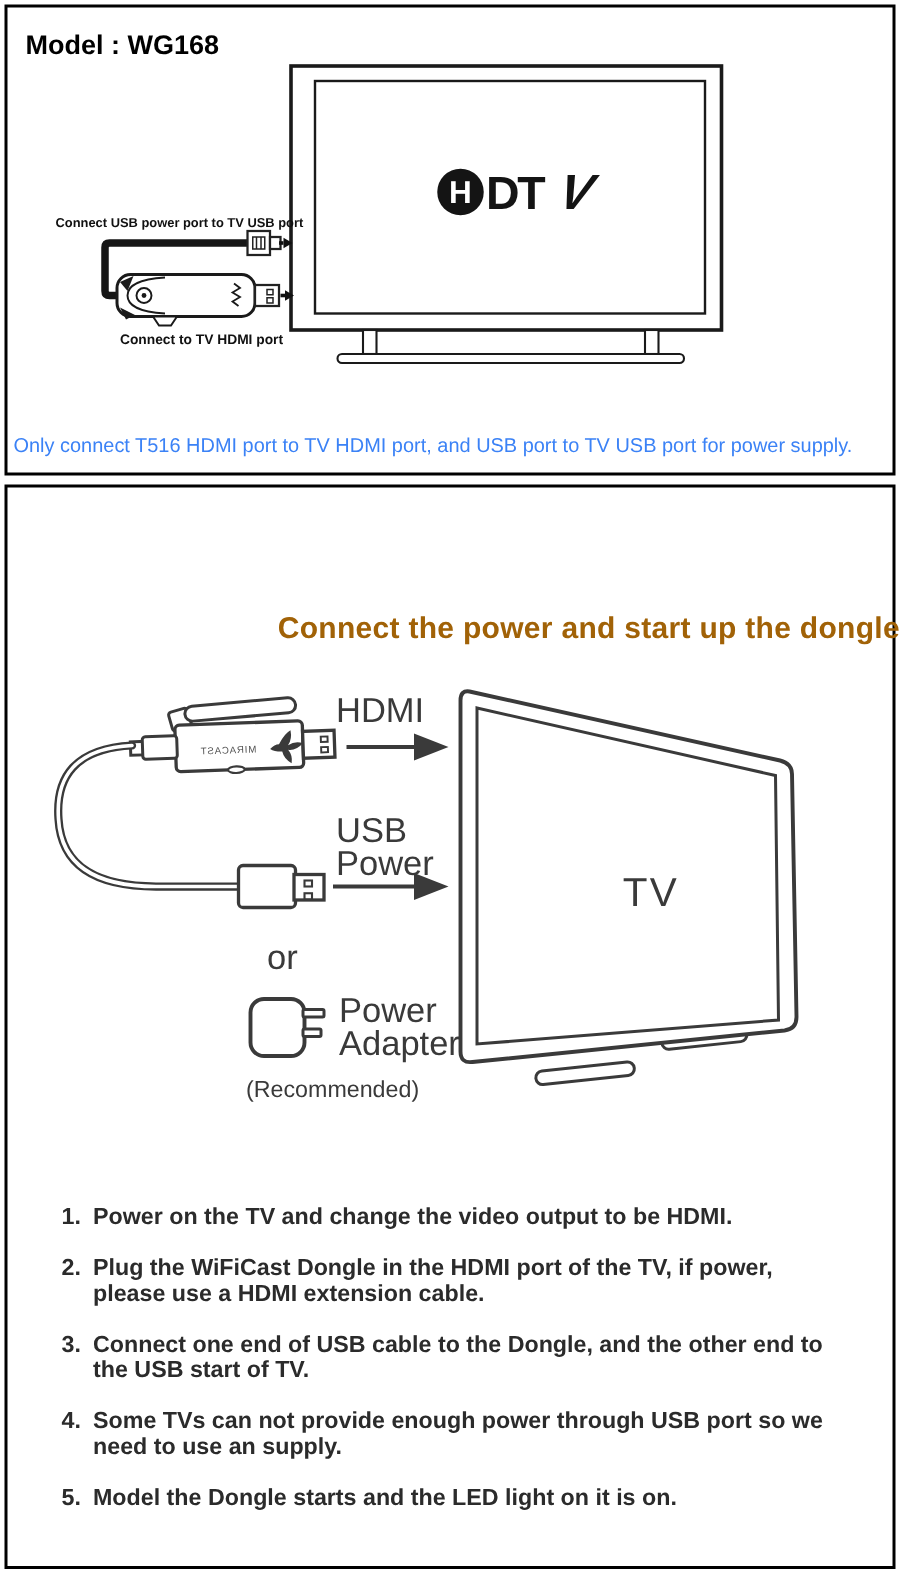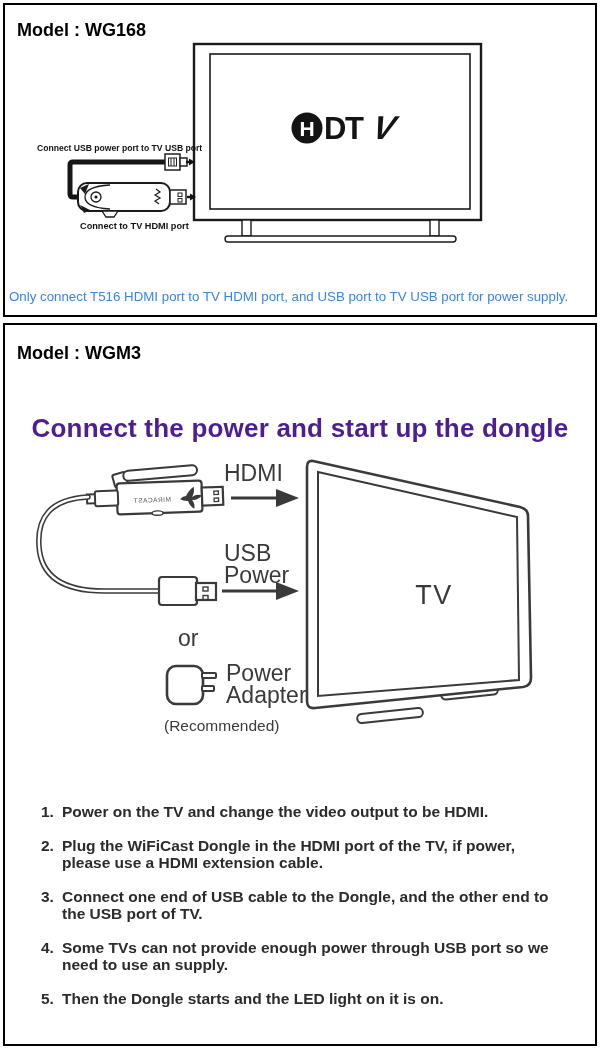--- a/index.html
+++ b/index.html
@@ -7,22 +7,22 @@
     position:relative;width:600px;height:1049px;background:#fff;overflow:hidden;
     font-family:"Liberation Sans", sans-serif;color:#111;
   }
   .box{position:absolute;left:3px;width:590px;border:2px solid #000;background:#fff;}
   .box1{top:3px;height:310px;}
   .box2{top:323px;height:719px;}
   .model-title{position:absolute;left:17px;font-size:18px;font-weight:bold;color:#000;white-space:nowrap;text-align:center;}
   .title1{top:8px;}
   .title2{top:331px;}
   .big-heading{
-    position:absolute;top:391px;left:0;width:600px;text-align:center;
-    font-size:26px;font-weight:bold;color:#4c1d95;letter-spacing:.2px;
+    position:absolute;top:391px;left:0;width:600px;text-align:right;
+    font-size:20px;font-weight:bold;color:#a16207;letter-spacing:.2px;
   }
   .caption{
     position:absolute;top:276px;left:9px;width:585px;
     font-size:13.3px;color:#3b82f6;white-space:nowrap;
   }
   .diagram{position:absolute;left:0;}
   .svg1{top:30px;}
   .svg2{top:438px;}
   .steps{position:absolute;top:803px;left:41px;width:510px;}
   .step{display:flex;margin-bottom:16px;font-size:15.5px;font-weight:bold;
@@ -93,21 +93,20 @@
     </g>
 
     <text x="37" y="151" font-size="8.6" font-weight="bold" fill="#111">Connect USB power port to TV USB port</text>
     <text x="80" y="229" font-size="9.2" font-weight="bold" fill="#111">Connect to TV HDMI port</text>
   </svg>
 
   <p class="caption">Only connect T516 HDMI port to TV HDMI port, and USB port to TV USB port for power supply.</p>
 
   <section class="box box2"></section>
 
-  <h1 class="model-title title2">Model : WGM3</h1>
 
   <h2 class="big-heading">Connect the power and start up the dongle</h2>
 
   <svg class="diagram svg2" width="600" height="302" viewBox="0 438 600 302">
 
     <g>
       <rect x="441" y="688" width="57" height="9" rx="4.5" fill="#fff" stroke="#3a3a3a" stroke-width="2" transform="rotate(-6 469 692)"></rect>
       <rect x="357" y="711" width="66" height="9" rx="4.5" fill="#fff" stroke="#3a3a3a" stroke-width="2" transform="rotate(-6 390 715)"></rect>
     </g>
 
@@ -171,25 +170,25 @@
     <div class="step">
       <span class="num">1.</span>
       <span class="txt">Power on the TV and change the video output to be HDMI.</span>
     </div>
     <div class="step">
       <span class="num">2.</span>
       <span class="txt">Plug the WiFiCast Dongle in the HDMI port of the TV, if power, please use a HDMI extension cable.</span>
     </div>
     <div class="step">
       <span class="num">3.</span>
-      <span class="txt">Connect one end of USB cable to the Dongle, and the other end to the USB port of TV.</span>
+      <span class="txt">Connect one end of USB cable to the Dongle, and the other end to the USB start of TV.</span>
     </div>
     <div class="step">
       <span class="num">4.</span>
       <span class="txt">Some TVs can not provide enough power through USB port so we need to use an supply.</span>
     </div>
     <div class="step">
       <span class="num">5.</span>
-      <span class="txt">Then the Dongle starts and the LED light on it is on.</span>
+      <span class="txt">Model the Dongle starts and the LED light on it is on.</span>
     </div>
   </div>
 
 </div>
 
 </body></html>

